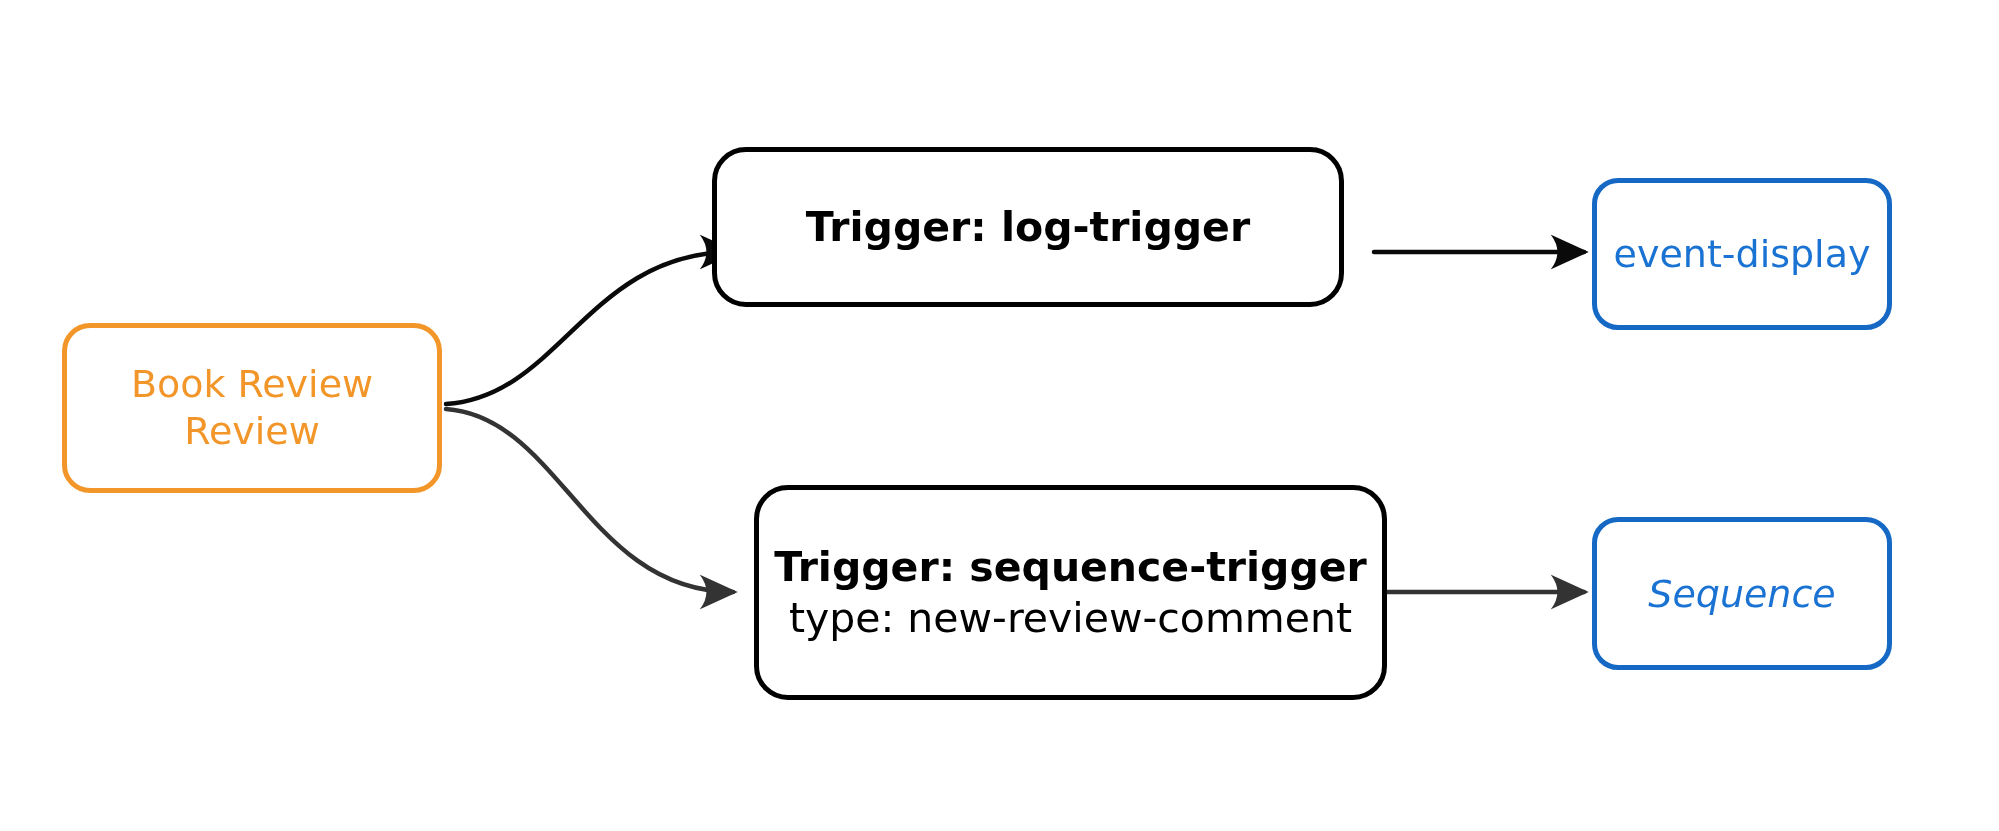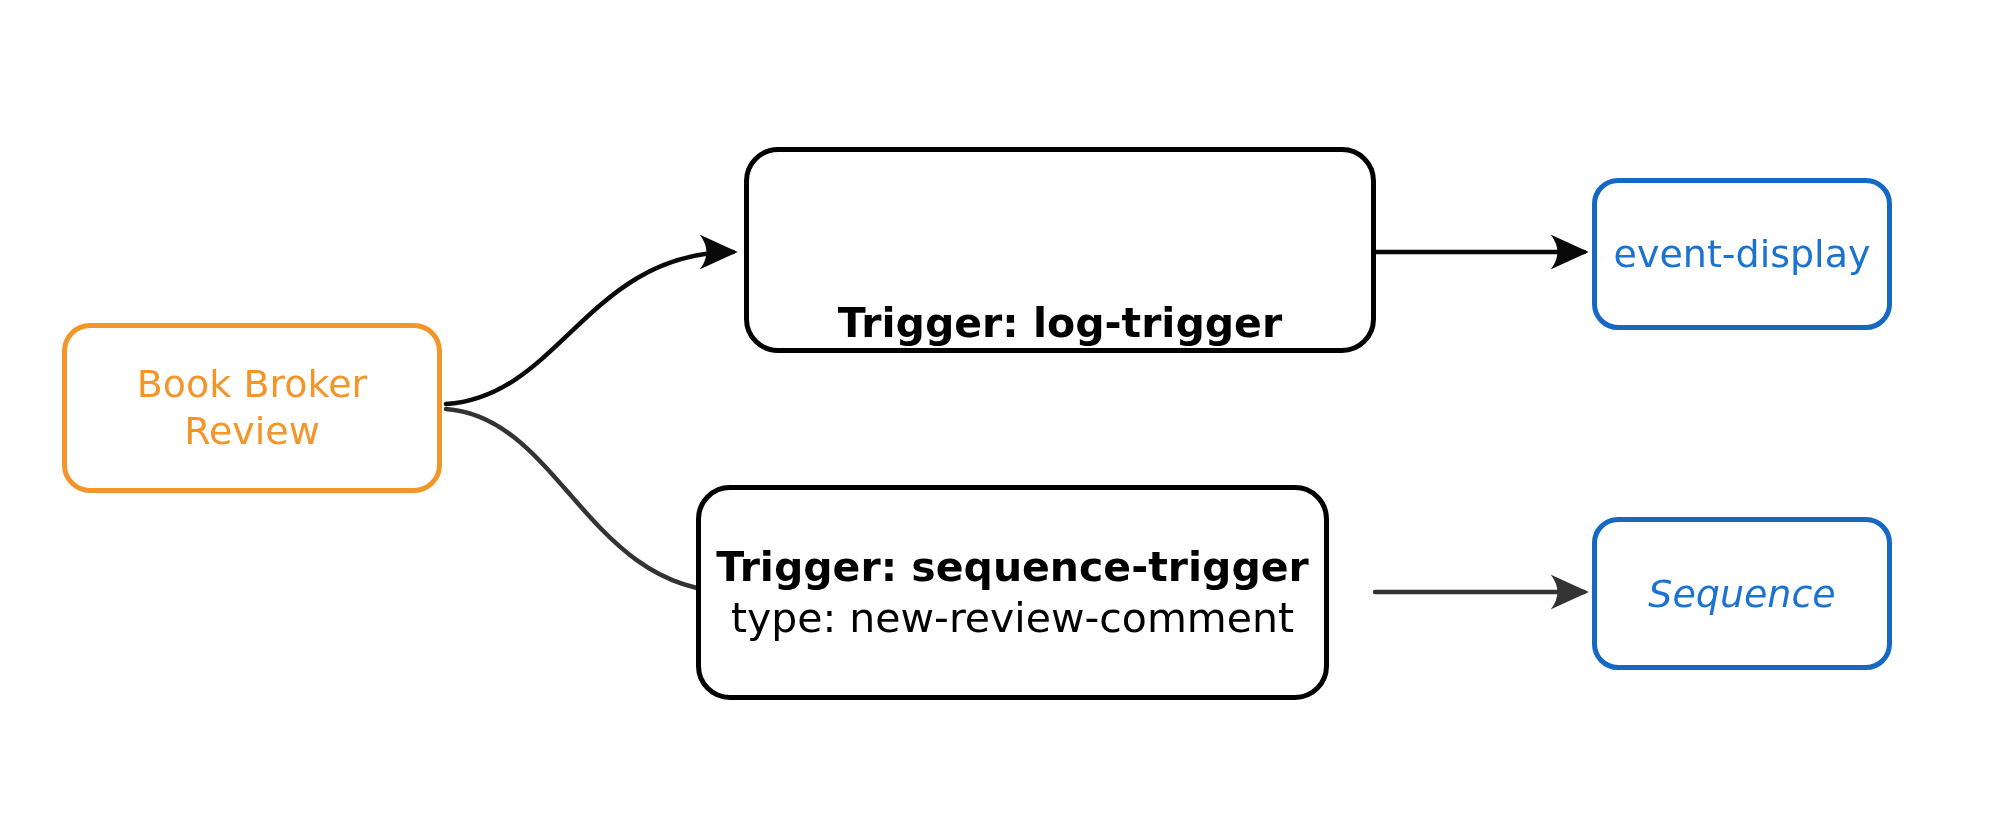--- a/index.html
+++ b/index.html
@@ -56,22 +56,22 @@
     font-size: 38px;
     line-height: 1.25;
   }
   .node.trigger {
     border: 5px solid var(--trigger-border, #000000);
     border-radius: 34px;
     color: var(--trigger-text, #000000);
     font-size: 41px;
     line-height: 1.22;
   }
-  .node.trigger-top    { left: 744px; top: 147px; width: 632px; height: 206px; justify-content: flex-end; }
-  .node.trigger-bottom { left: 696px; top: 485px; width: 633px; height: 215px; }
+  .node.trigger-top    { left: 712px; top: 147px; width: 632px; height: 160px; }
+  .node.trigger-bottom { left: 754px; top: 485px; width: 633px; height: 215px; }
   .node .title { font-weight: bold; }
   .node.output {
     border: 5px solid var(--output-border, #1569C4);
     border-radius: 26px;
     color: var(--output-text, #1A73D2);
     font-size: 38px;
     align-items: center;
   }
   .node.output-top    { left: 1592px; top: 178px; width: 300px; height: 152px; }
   .node.output-bottom { left: 1592px; top: 517px; width: 300px; height: 153px; font-style: italic; }
@@ -90,21 +90,21 @@
         <path class="mk-bottom" d="M0,0.5 L12,6 L0,11.5 Q4.2,6 0,0.5 Z"></path>
       </marker>
     </defs>
     <path class="edge top" d="M446,404 C560,397 588,252 733,252" marker-end="url(#arrowhead-top)"></path>
     <path class="edge bottom" d="M446,409 C560,417 588,592 733,592" marker-end="url(#arrowhead-bottom)"></path>
     <path class="edge top" d="M1374,252 L1584,252" marker-end="url(#arrowhead-top)"></path>
     <path class="edge bottom" d="M1375,592 L1584,592" marker-end="url(#arrowhead-bottom)"></path>
   </svg>
 
   <div class="node broker">
-    <span>Book Broker</span>
+    <span>Book Review</span>
     <span>Review</span>
   </div>
 
   <div class="node trigger trigger-top">
     <span class="title">Trigger: log-trigger</span>
   </div>
 
   <div class="node trigger trigger-bottom">
     <span class="title">Trigger: sequence-trigger</span>
     <span class="subtitle">type: new-review-comment</span>

